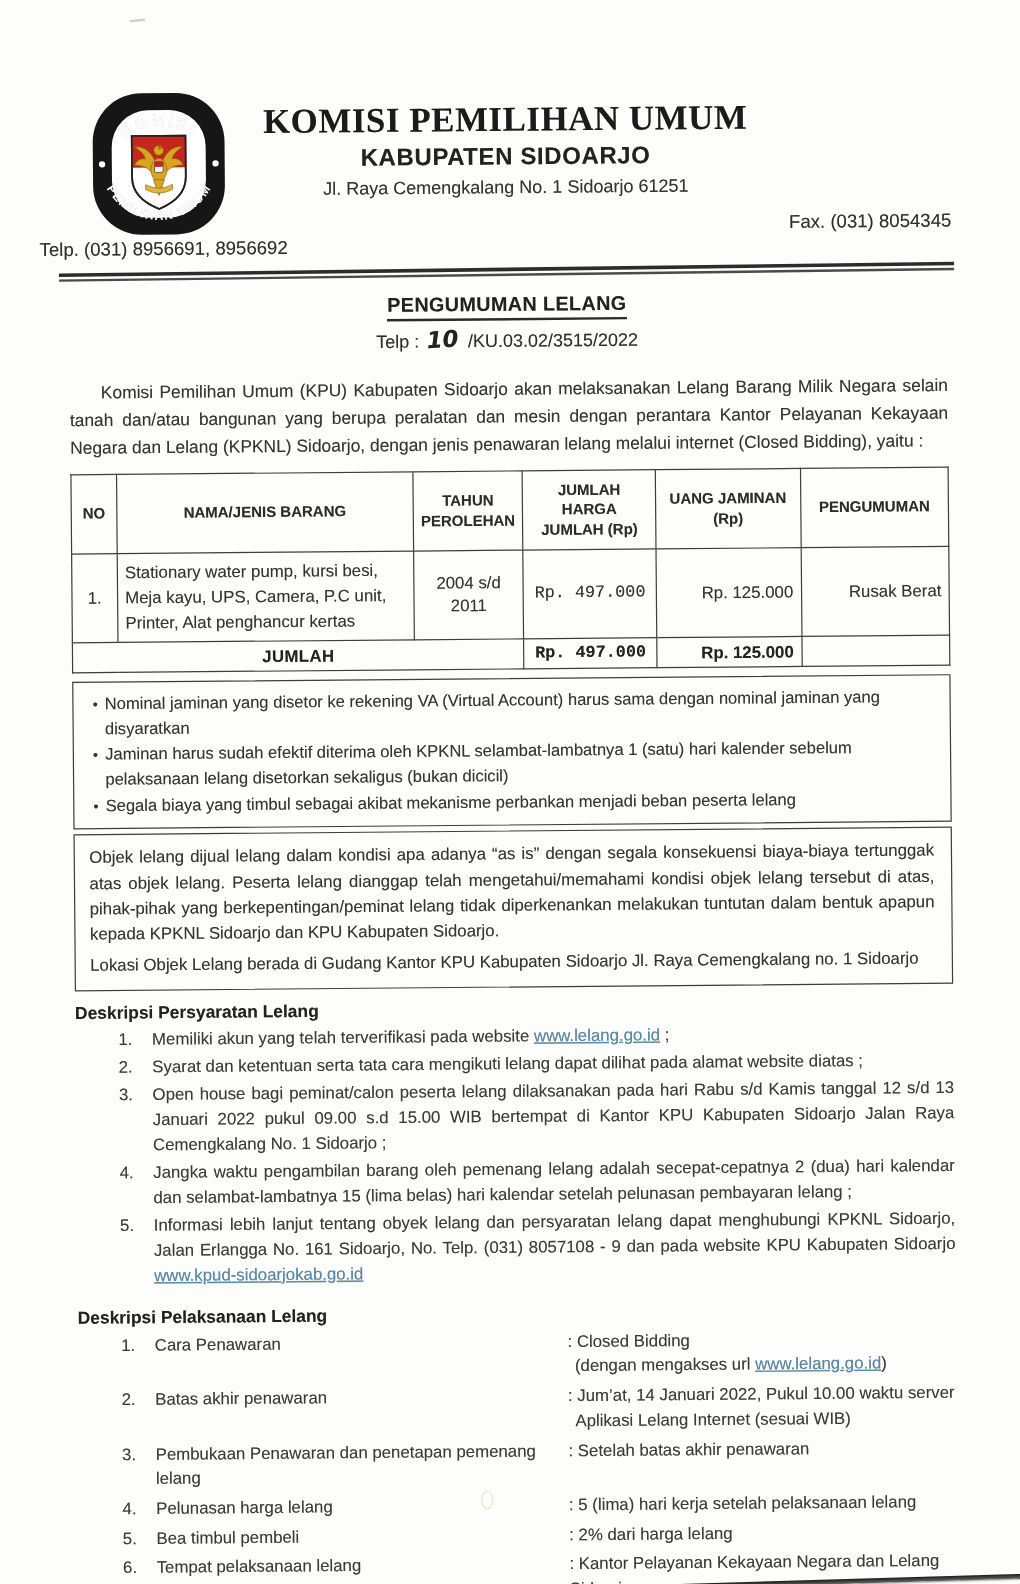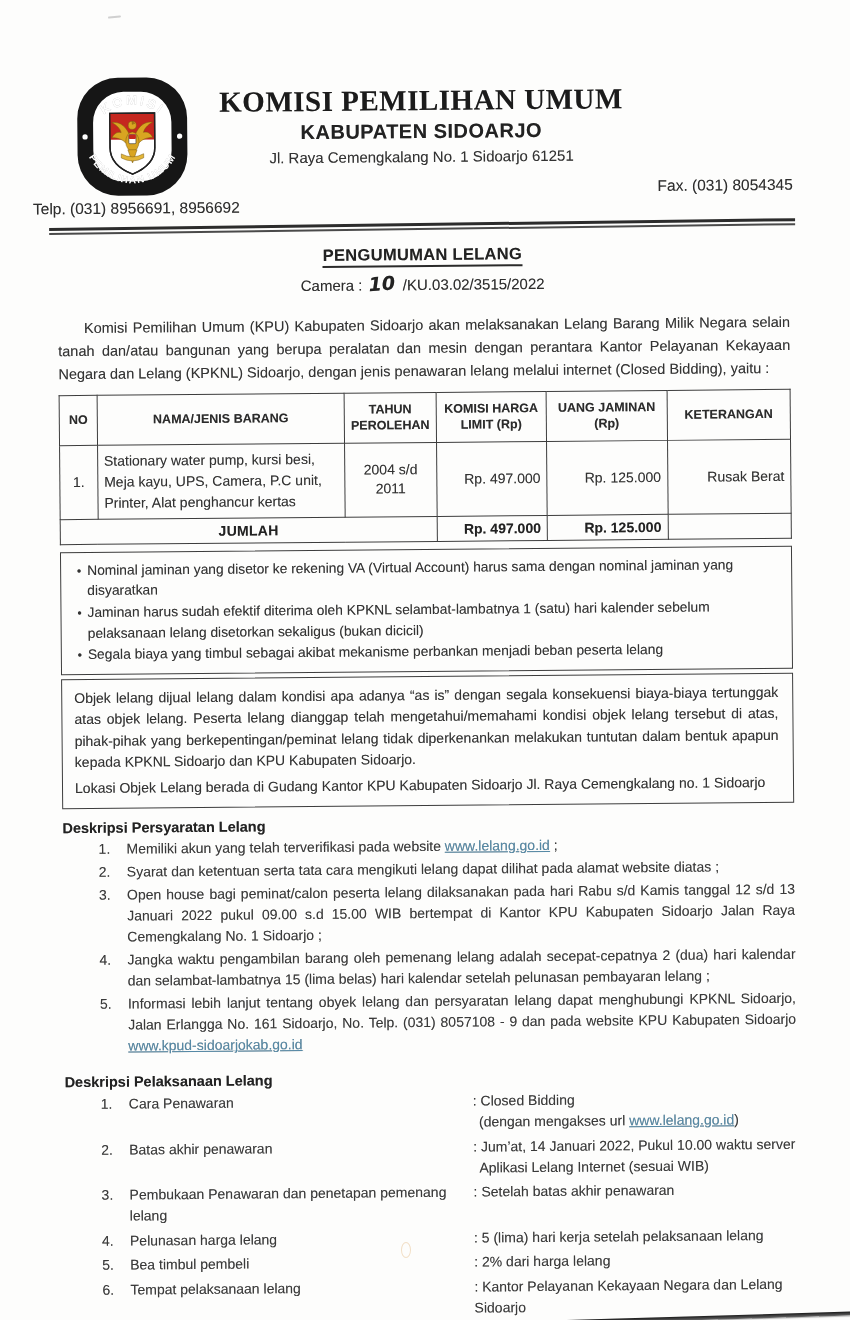--- a/index.html
+++ b/index.html
@@ -42,21 +42,21 @@
   
   .auction-table { margin:9px 58px 0 60px; width:732px; border-collapse:collapse; }
   .auction-table th, .auction-table td { border:1.6px solid #3d3d3d; }
   .auction-table th { font-size:12.5px; font-weight:bold; color:#2b2b2b; text-align:center;
                       padding:8px 6px; line-height:1.3; }
   .auction-table td { font-size:14px; color:#333; padding:5px 6px; vertical-align:middle; }
   .col-no{width:38px;} .col-name{width:252px;} .col-tahun{width:78px;}
   .col-harga{width:112px;} .col-uang{width:122px;} .col-ket{width:124px;}
   .cell-no{ text-align:center; } .cell-name{ padding-left:11px; line-height:1.5; }
   .cell-tahun{ text-align:center; line-height:1.4; }
-  .cell-harga{ text-align:right; } .cell-uang{ text-align:right; padding-right:14px; }
+  .cell-harga{ text-align:center;font-family:Liberation Mono, monospace; } .cell-uang{ text-align:right; padding-right:14px; }
   .cell-ket{ text-align:right; padding-right:9px; }
   .total-row td{ font-weight:bold; color:#222; padding:4px 6px; }
   .total-label{ text-align:center; letter-spacing:.3px; }
 
   
   .note-box { margin:7px 58px 0 60px; border:1.6px solid #3d3d3d; padding:7px 12px 8px 10px;
               font-size:13.8px; line-height:1.5; color:#333; }
   .bullet-line { display:flex; margin-top:1px; }
   .blt { width:16px; flex:0 0 16px; text-align:center; font-size:12px; padding-top:1px; }
   .cond-box { margin:4px 58px 0 60px; border:1.6px solid #3d3d3d; padding:8px 14px 9px 12px;
@@ -139,43 +139,43 @@
       </div>
       <div class="rule-wrap">
         <div class="rule-a"></div>
         <div class="rule-b"></div>
       </div>
     </div>
 
     <div class="title-block">
       <div class="doc-title">PENGUMUMAN LELANG</div>
       <div class="nomor">
-        <span>Camera :</span><span class="hand-number">10</span><span>/KU.03.02/3515/2022</span>
+        <span>Telp :</span><span class="hand-number">10</span><span>/KU.03.02/3515/2022</span>
       </div>
     </div>
 
     <p class="intro">Komisi Pemilihan Umum (KPU) Kabupaten Sidoarjo akan melaksanakan Lelang Barang Milik Negara selain tanah dan/atau bangunan yang berupa peralatan dan mesin dengan perantara Kantor Pelayanan Kekayaan Negara dan Lelang (KPKNL) Sidoarjo, dengan jenis penawaran lelang melalui internet (Closed Bidding), yaitu :</p>
 
     <table class="auction-table">
       <colgroup>
         <col class="col-no">
           <col class="col-name">
           <col class="col-tahun">
         <col class="col-harga">
           <col class="col-uang">
           <col class="col-ket">
       </colgroup>
       <thead>
         <tr>
           <th>NO</th>
           <th>NAMA/JENIS BARANG</th>
           <th>TAHUN PEROLEHAN</th>
-          <th>KOMISI HARGA LIMIT (Rp)</th>
+          <th>JUMLAH HARGA JUMLAH (Rp)</th>
           <th>UANG JAMINAN (Rp)</th>
-          <th>KETERANGAN</th>
+          <th>PENGUMUMAN</th>
         </tr>
       </thead>
       <tbody>
         <tr>
           <td class="cell-no">1.</td>
           <td class="cell-name">Stationary water pump, kursi besi, Meja kayu, UPS, Camera, P.C unit, Printer, Alat penghancur kertas</td>
           <td class="cell-tahun">2004 s/d 2011</td>
           <td class="cell-harga">Rp. 497.000</td>
           <td class="cell-uang">Rp. 125.000</td>
           <td class="cell-ket">Rusak Berat</td>

